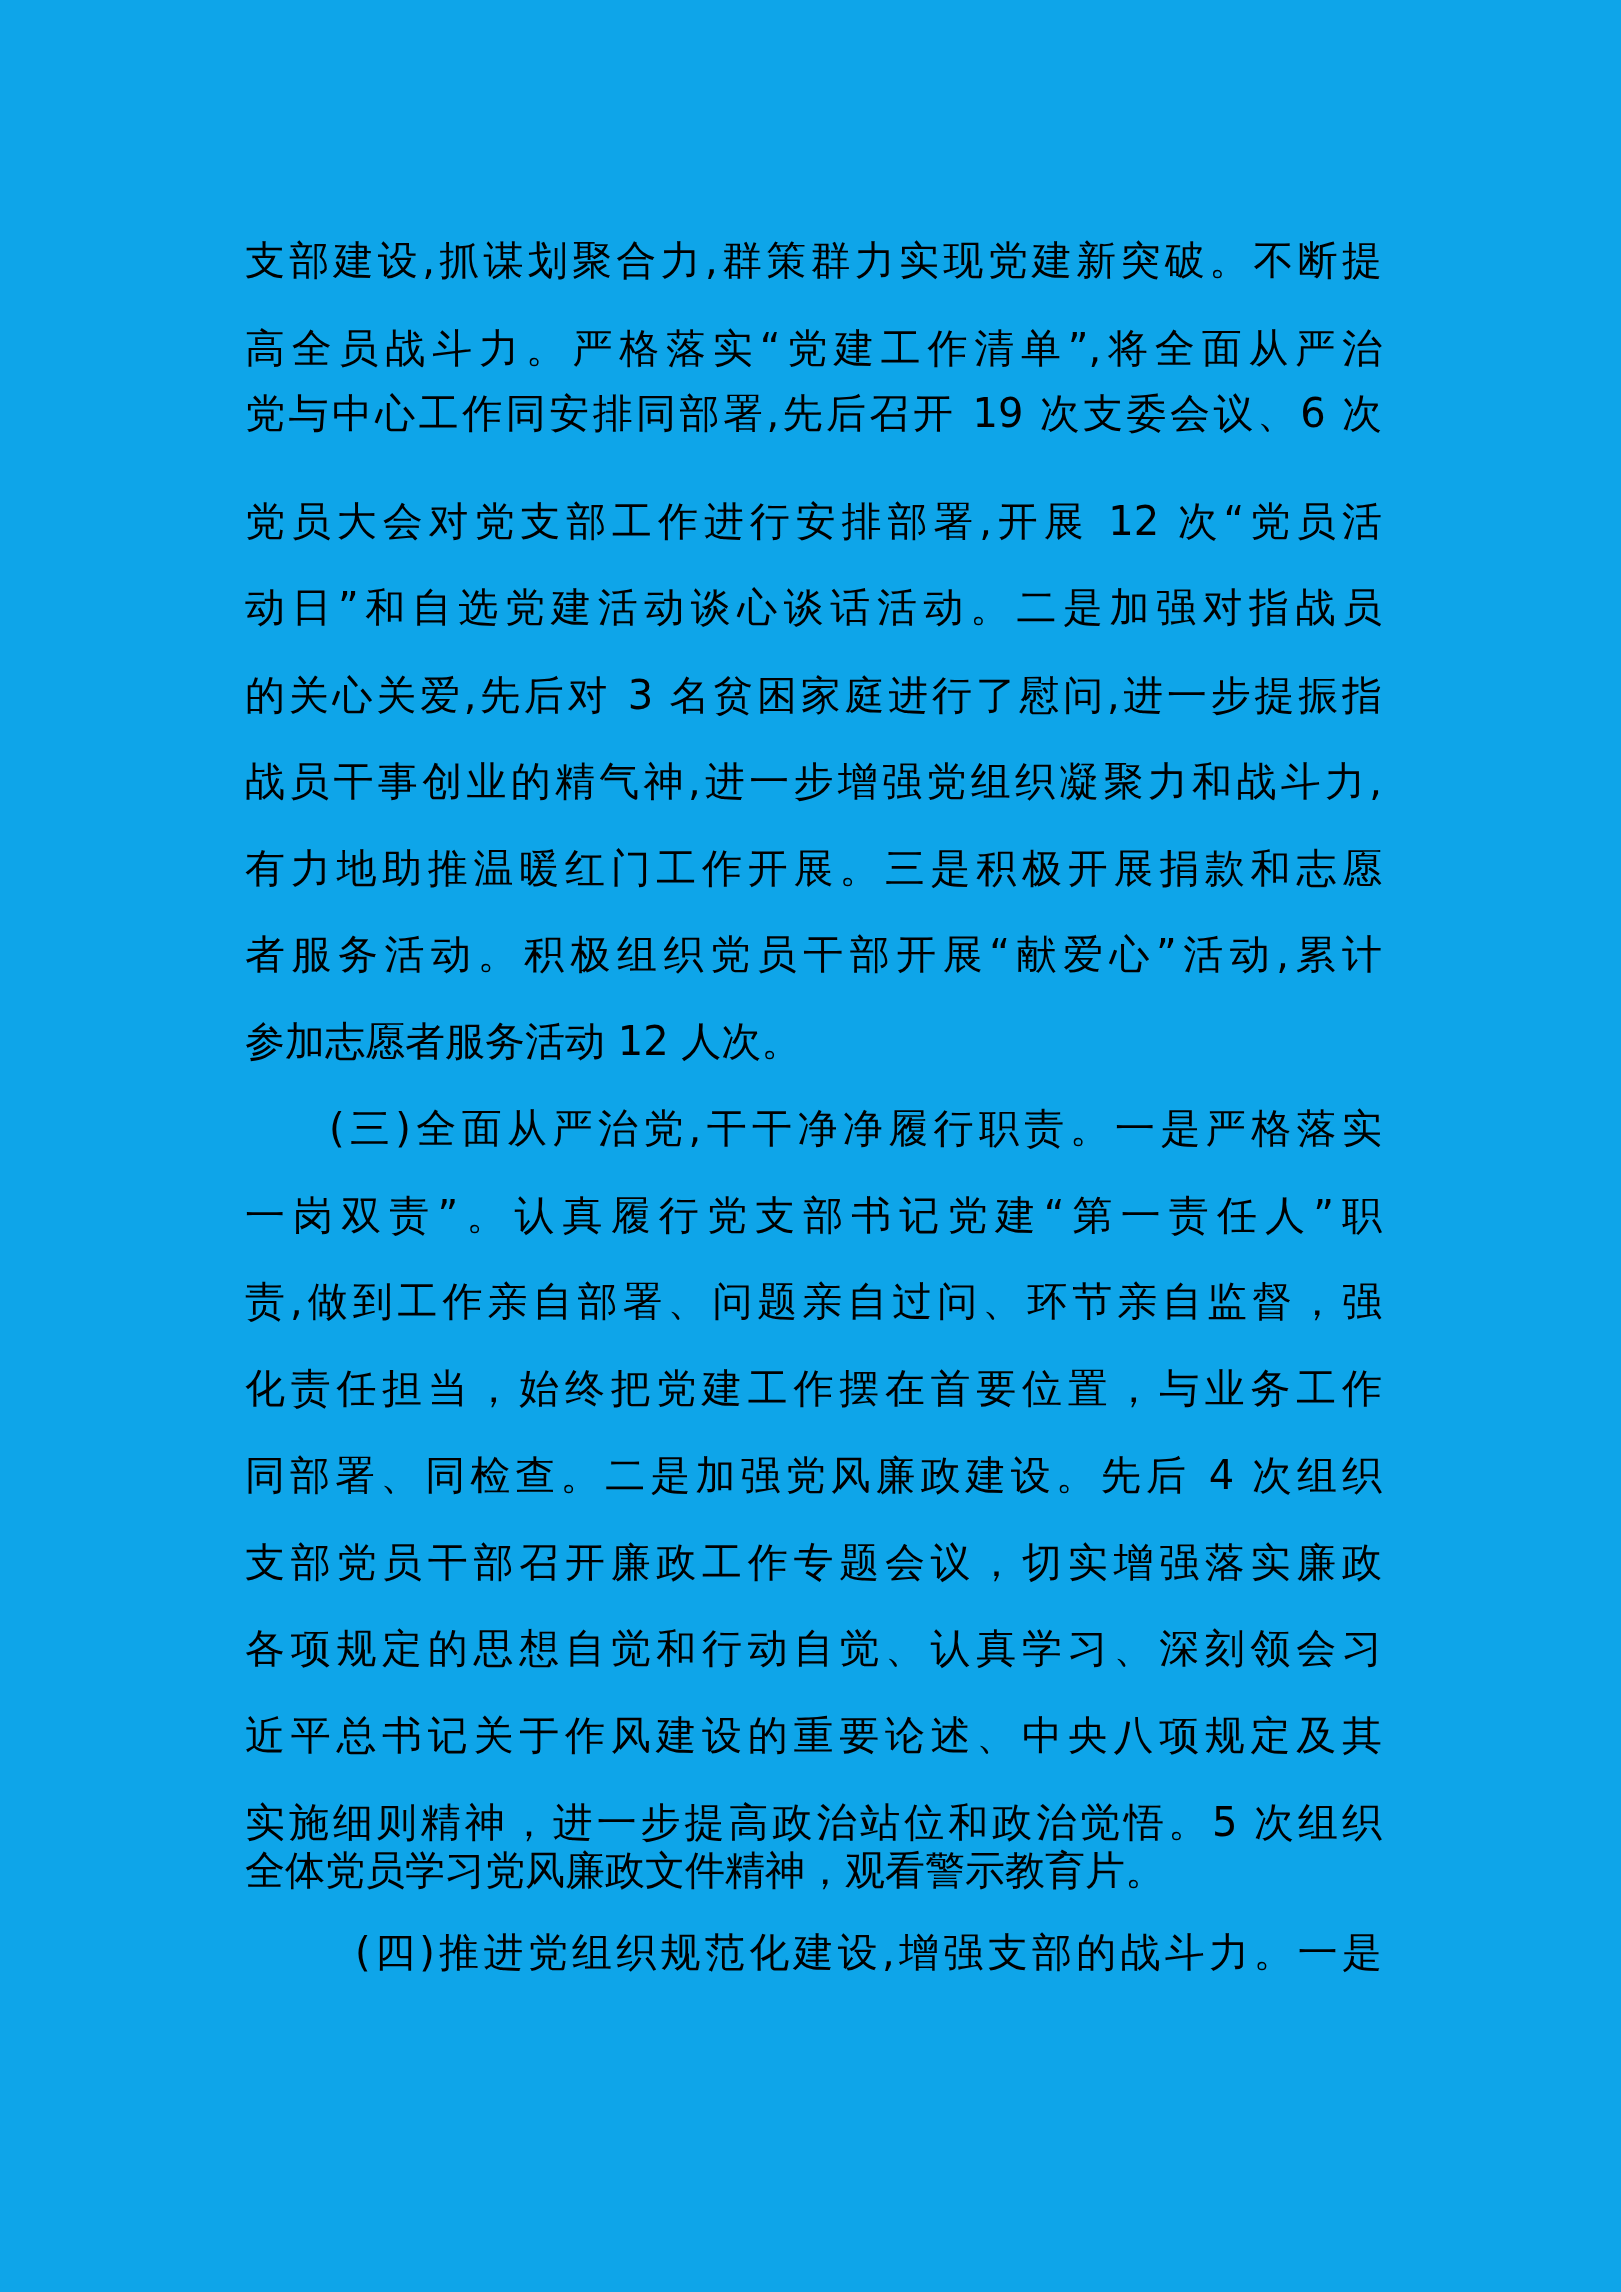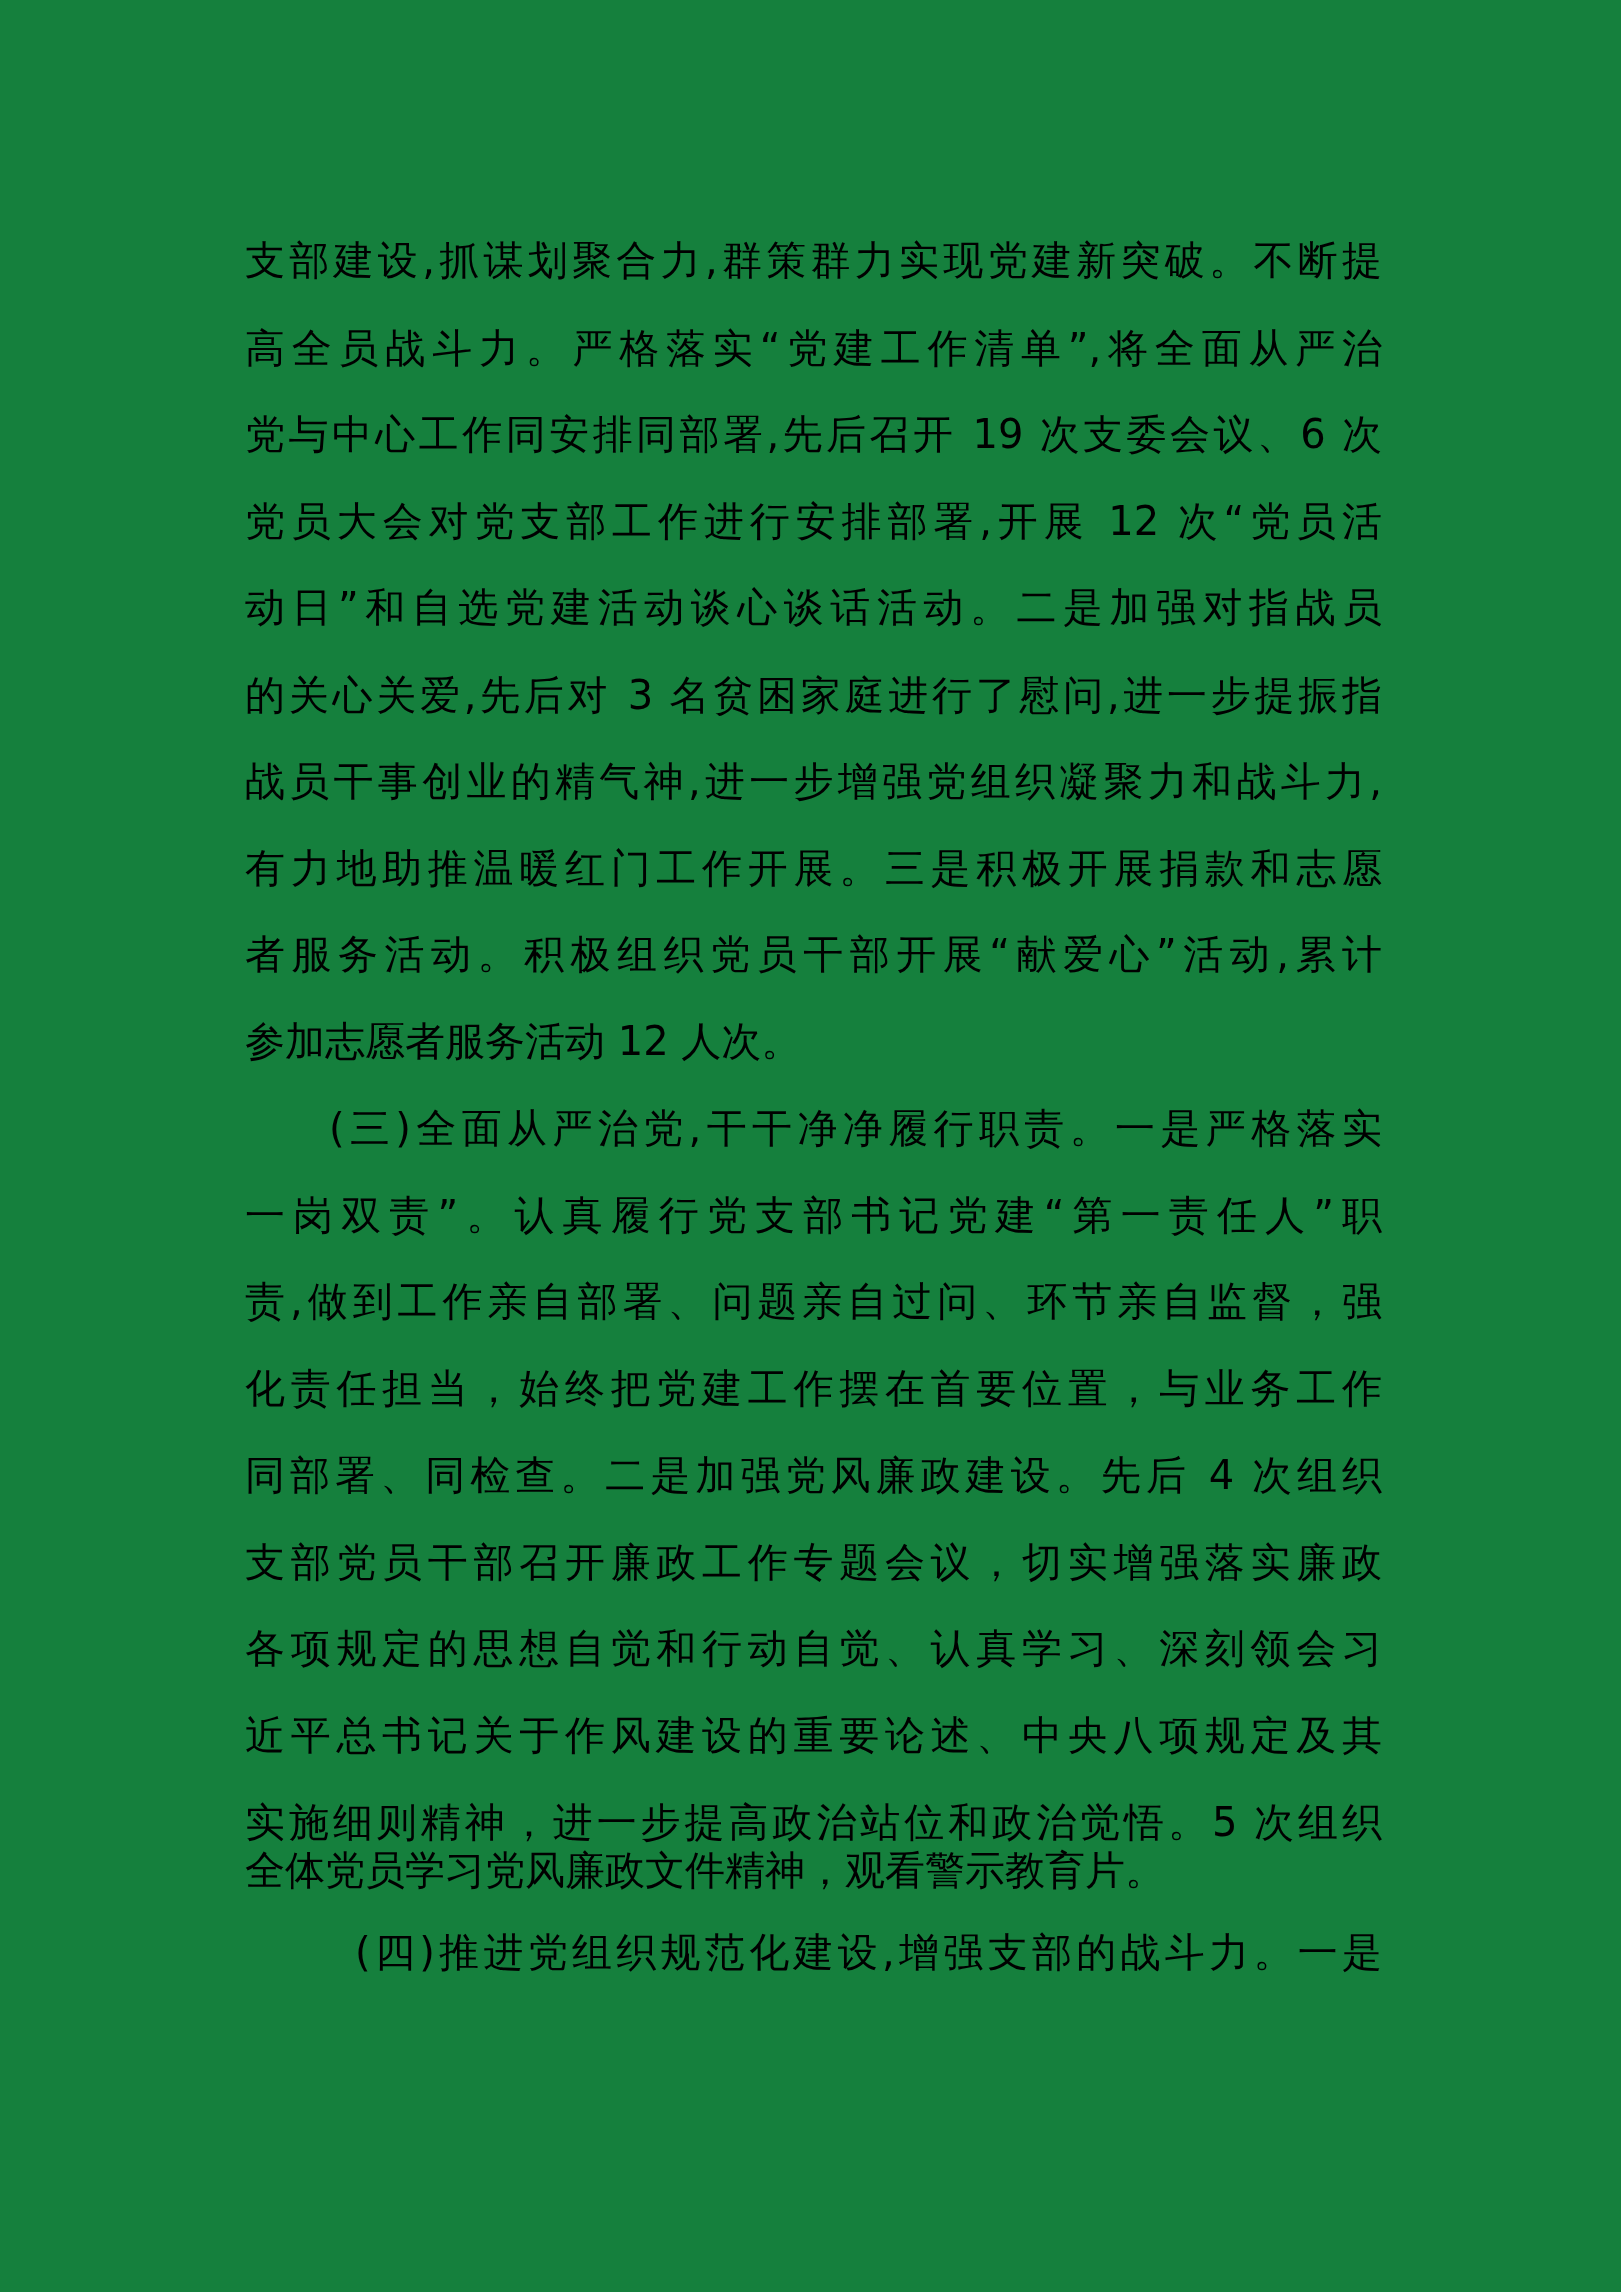--- a/index.html
+++ b/index.html
@@ -1,17 +1,17 @@
 <!DOCTYPE html>
 <html><head>
 <meta charset="utf-8">
 <style>
   html, body { margin: 0; padding: 0; background: #ffffff; }
   body { width: 1621px; height: 2293px; position: relative; overflow: hidden; }
-  .page { position: absolute; left: 0; top: 0; width: 1621px; height: 2293px; background: #15803d; }
+  .page { position: absolute; left: 0; top: 0; width: 1621px; height: 2293px; background: #0ea5e9; }
   .line {
     position: absolute;
     left: 245px;
     width: 1137px;
     height: 59px;
     font-family: "DejaVu Sans", "Liberation Sans", sans-serif;
     font-size: 40px;
     line-height: 59px;
     color: #000000;
     white-space: nowrap;
@@ -24,21 +24,21 @@
   .line.indent4 { left: 355px; width: 1027px; }
   .bold { font-weight: normal; }
 </style>
 </head>
 <body>
 
 <div class="page">
 
   <div class="line" style="top:231px">支部建设,抓谋划聚合力,群策群力实现党建新突破。不断提</div>
   <div class="line" style="top:319px">高全员战斗力。严格落实“党建工作清单”,将全面从严治</div>
-  <div class="line" style="top:405px">党与中心工作同安排同部署,先后召开 19 次支委会议、6 次</div>
+  <div class="line" style="top:384px">党与中心工作同安排同部署,先后召开 19 次支委会议、6 次</div>
   <div class="line" style="top:492px">党员大会对党支部工作进行安排部署,开展 12 次“党员活</div>
   <div class="line" style="top:578px">动日”和自选党建活动谈心谈话活动。二是加强对指战员</div>
   <div class="line" style="top:666px">的关心关爱,先后对 3 名贫困家庭进行了慰问,进一步提振指</div>
   <div class="line" style="top:839px">有力地助推温暖红门工作开展。三是积极开展捐款和志愿</div>
   <div class="line" style="top:752px">战员干事创业的精气神,进一步增强党组织凝聚力和战斗力,</div>
   <div class="line" style="top:925px">者服务活动。积极组织党员干部开展“献爱心”活动,累计</div>
   <div class="line last" style="top:1012px">参加志愿者服务活动 12 人次。</div>
 
   <div class="line indent" style="top:1099px"><span class="bold">(三)全面从严治党,干干净净履行职责。</span><span>一是严格落实</span></div>
   <div class="line" style="top:1186px">一岗双责”。认真履行党支部书记党建“第一责任人”职</div>

